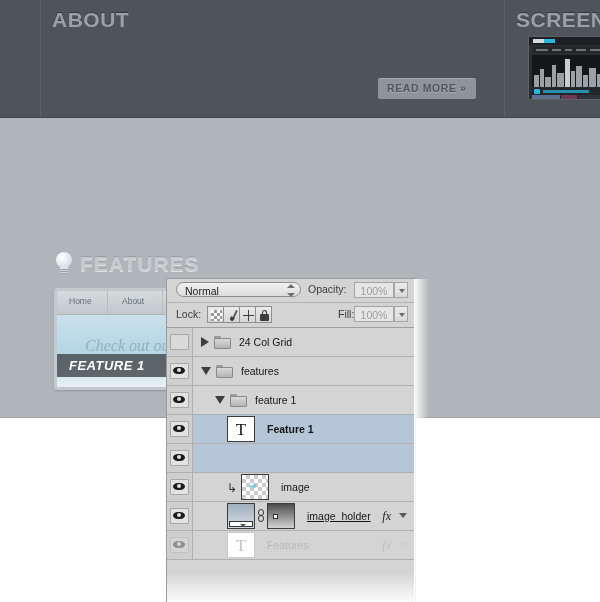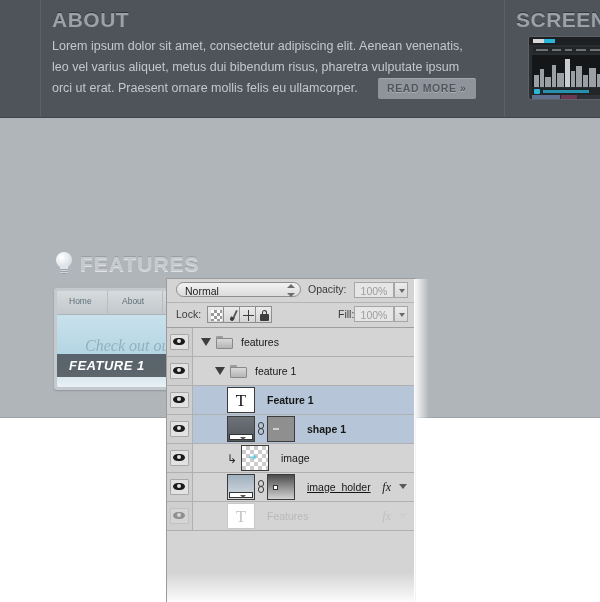--- a/index.html
+++ b/index.html
@@ -351,21 +351,20 @@
 </head>
 <body>
 
 <div id="page">
 
   <div class="dark-band">
     <div class="vdiv a"></div>
     <div class="vdiv b"></div>
 
     <div class="about-title">ABOUT</div>
-    <div class="about-copy">Lorem ipsum dolor sit amet, consectetur adipiscing elit. Aenean venenatis, leo vel varius aliquet, metus dui bibendum risus, pharetra vulputate ipsum orci ut erat. Praesent ornare mollis felis eu ullamcorper.</div>
     <div class="read-more">READ MORE »</div>
 
     <div class="screens-title">SCREEN</div>
 
     <div class="screen-thumb">
       <div class="st-bar">
         <div class="st-logo"></div>
       </div>
       <div class="st-nav">
         <i style="left:3px;width:12px"></i>
@@ -482,20 +481,33 @@
           </div>
         </div>
     </div>
     <div class="lbl-fill">Fill:</div>
     <div class="num-field" style="left:187px">100%</div>
     <div class="num-arrow" style="left:227px"></div>
   </div>
 
   <div class="layers">
 
+    <div class="layer-row">
+      <div class="eye-cell">
+        <div class="eye blank"></div>
+      </div>
+      <div class="row-body">
+        <div class="tri right indent-1"></div>
+        <div class="folder">
+            <div class="tab"></div>
+            <div class="bod"></div>
+          </div>
+        <div class="lname">24 Col Grid</div>
+      </div>
+    </div>
 
     <div class="layer-row">
       <div class="eye-cell">
         <div class="eye">
             <div class="outer"></div>
             <div class="inner"></div>
           </div>
       </div>
       <div class="row-body">
         <div class="tri down indent-1"></div>
@@ -539,30 +551,20 @@
       </div>
     </div>
 
     <div class="layer-row sel">
       <div class="eye-cell">
         <div class="eye">
             <div class="outer"></div>
             <div class="inner"></div>
           </div>
       </div>
-      <div class="row-body">
-        <div class="thumb t-shape indent-3">
-            <div class="strip"></div>
-          </div>
-        <div class="link"></div>
-        <div class="mask m-gray" style="margin-left:2px">
-            <div class="dash"></div>
-          </div>
-        <div class="lname bold" style="margin-left:12px">shape 1</div>
-      </div>
     </div>
 
     <div class="layer-row">
       <div class="eye-cell">
         <div class="eye">
             <div class="outer"></div>
             <div class="inner"></div>
           </div>
       </div>
       <div class="row-body">

